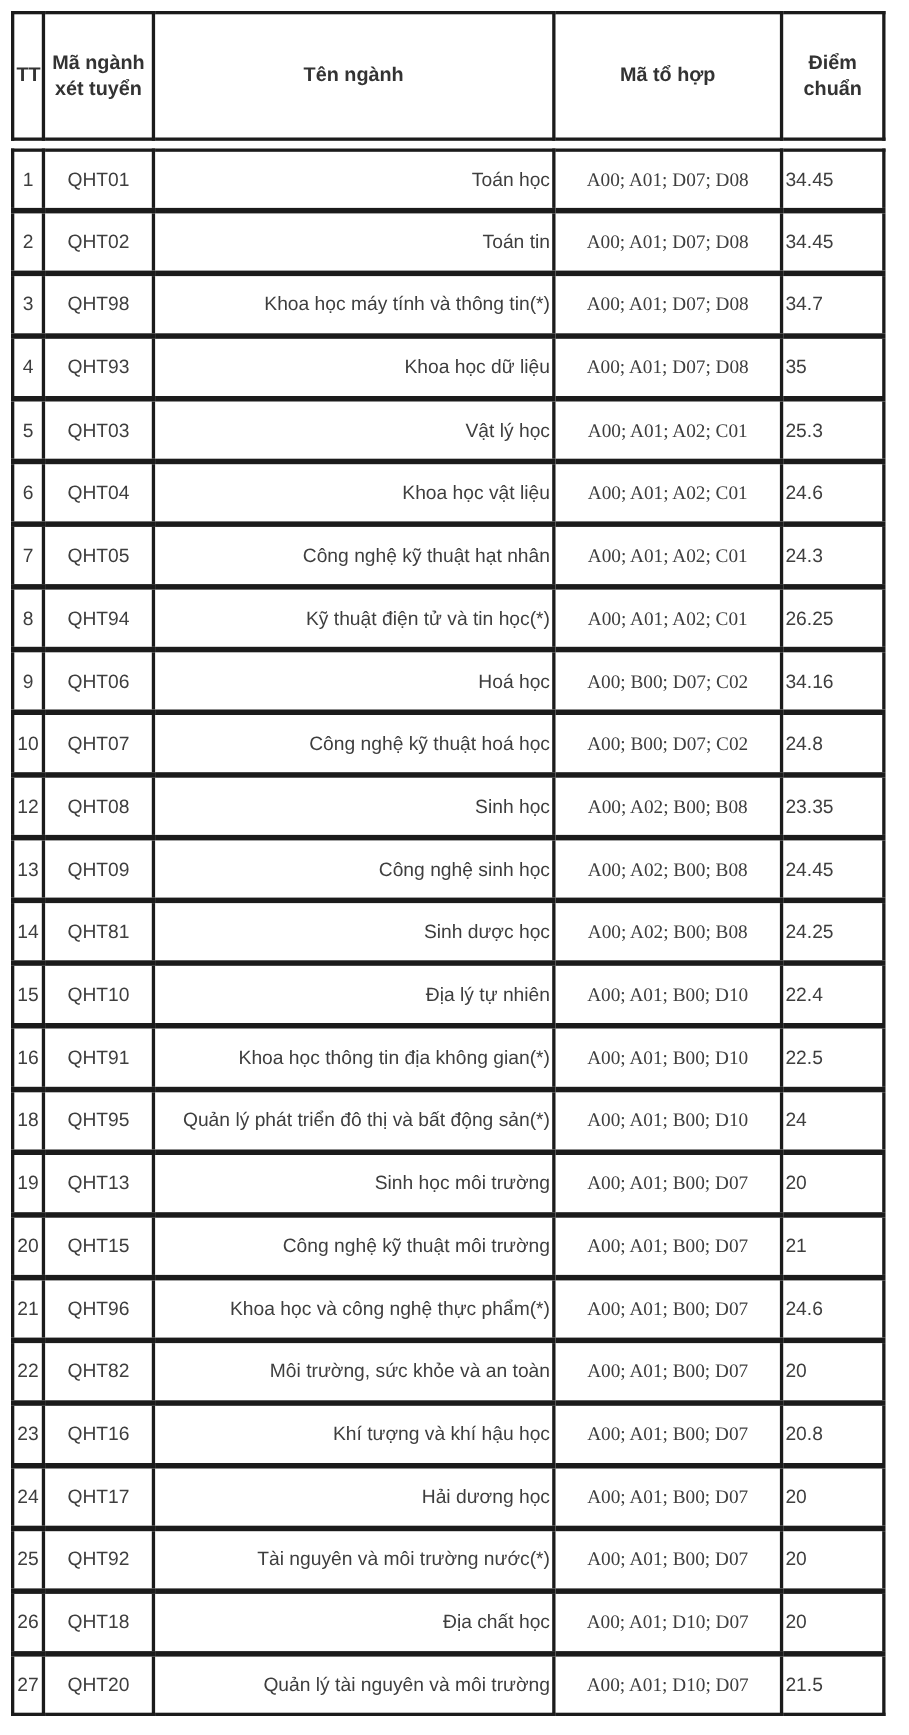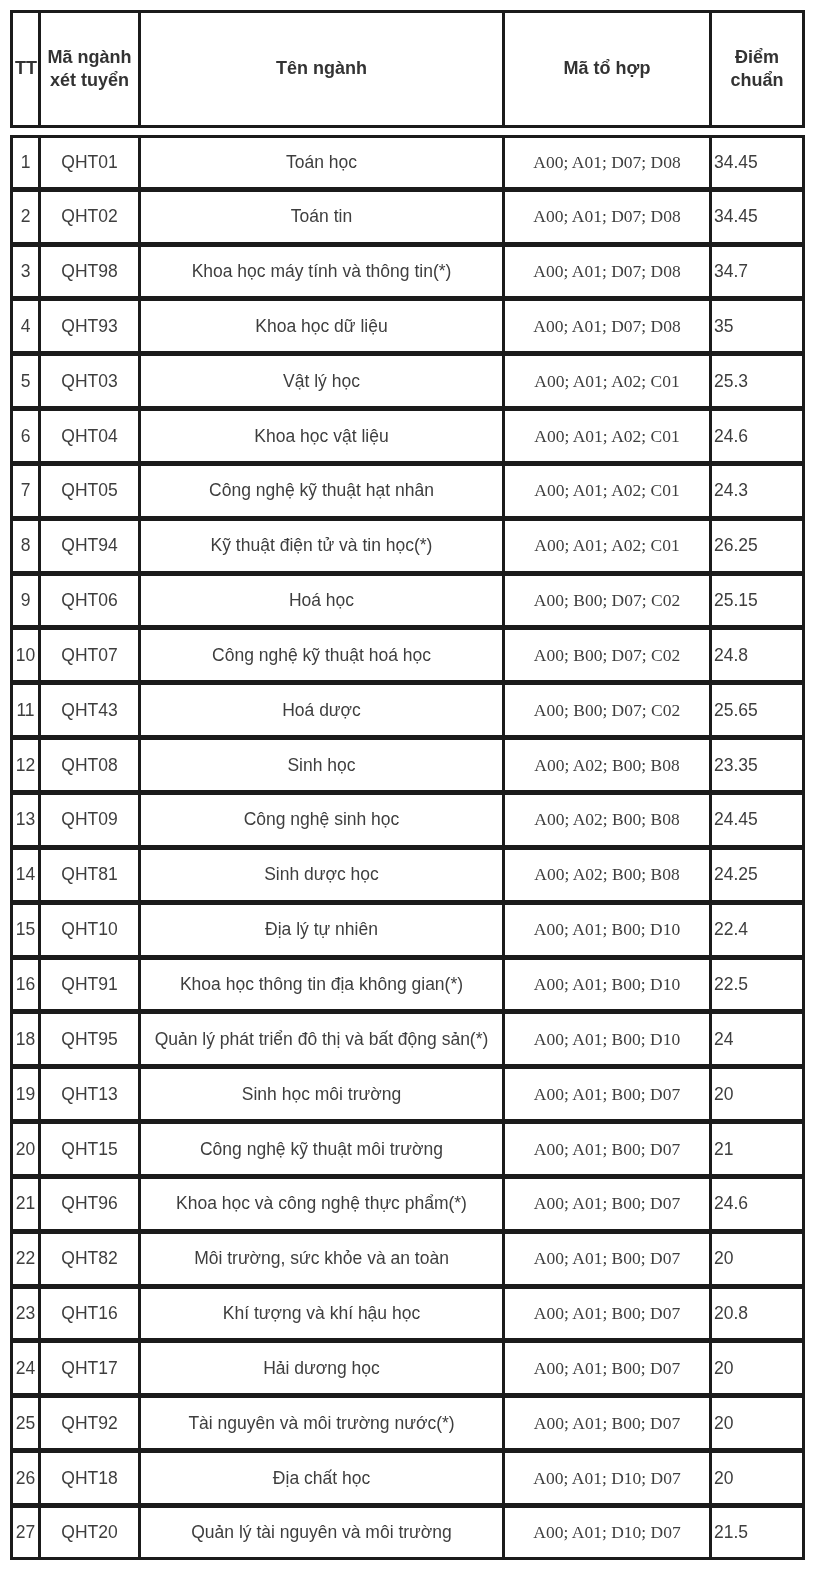--- a/index.html
+++ b/index.html
@@ -29,21 +29,21 @@
     color: #3e3e3e;
     vertical-align: middle;
     padding: 0 2px;
     white-space: nowrap;
     overflow: hidden;
     background: #ffffff;
   }
   .body-tbl tr + tr td { border-top-width: 5px; }
   .c-tt    { text-align: center; padding: 0; }
   .c-code  { text-align: center; padding-left: 4px; }
-  .c-name  { text-align: center; padding-left: 5px; }
+  .c-name  { text-align: right; padding-left: 5px; }
   .c-combo { text-align: center; padding: 0 1px; font-family: Liberation Serif, serif; }
   .c-score { }
 </style>
 </head>
 <body>
 
 <div class="page">
   <div class="tbl-wrap">
 
     <table class="header-tbl">
@@ -128,37 +128,30 @@
             <td class="c-code">QHT94</td>
             <td class="c-name">Kỹ thuật điện tử và tin học(*)</td>
             <td class="c-combo">A00; A01; A02; C01</td>
             <td class="c-score">26.25</td>
           </tr>
           <tr>
             <td class="c-tt">9</td>
             <td class="c-code">QHT06</td>
             <td class="c-name">Hoá học</td>
             <td class="c-combo">A00; B00; D07; C02</td>
-            <td class="c-score">25.15</td>
+            <td class="c-score">34.16</td>
           </tr>
           <tr>
             <td class="c-tt">10</td>
             <td class="c-code">QHT07</td>
             <td class="c-name">Công nghệ kỹ thuật hoá học</td>
             <td class="c-combo">A00; B00; D07; C02</td>
             <td class="c-score">24.8</td>
           </tr>
           <tr>
-            <td class="c-tt">11</td>
-            <td class="c-code">QHT43</td>
-            <td class="c-name">Hoá dược</td>
-            <td class="c-combo">A00; B00; D07; C02</td>
-            <td class="c-score">25.65</td>
-          </tr>
-          <tr>
             <td class="c-tt">12</td>
             <td class="c-code">QHT08</td>
             <td class="c-name">Sinh học</td>
             <td class="c-combo">A00; A02; B00; B08</td>
             <td class="c-score">23.35</td>
           </tr>
           <tr>
             <td class="c-tt">13</td>
             <td class="c-code">QHT09</td>
             <td class="c-name">Công nghệ sinh học</td>

